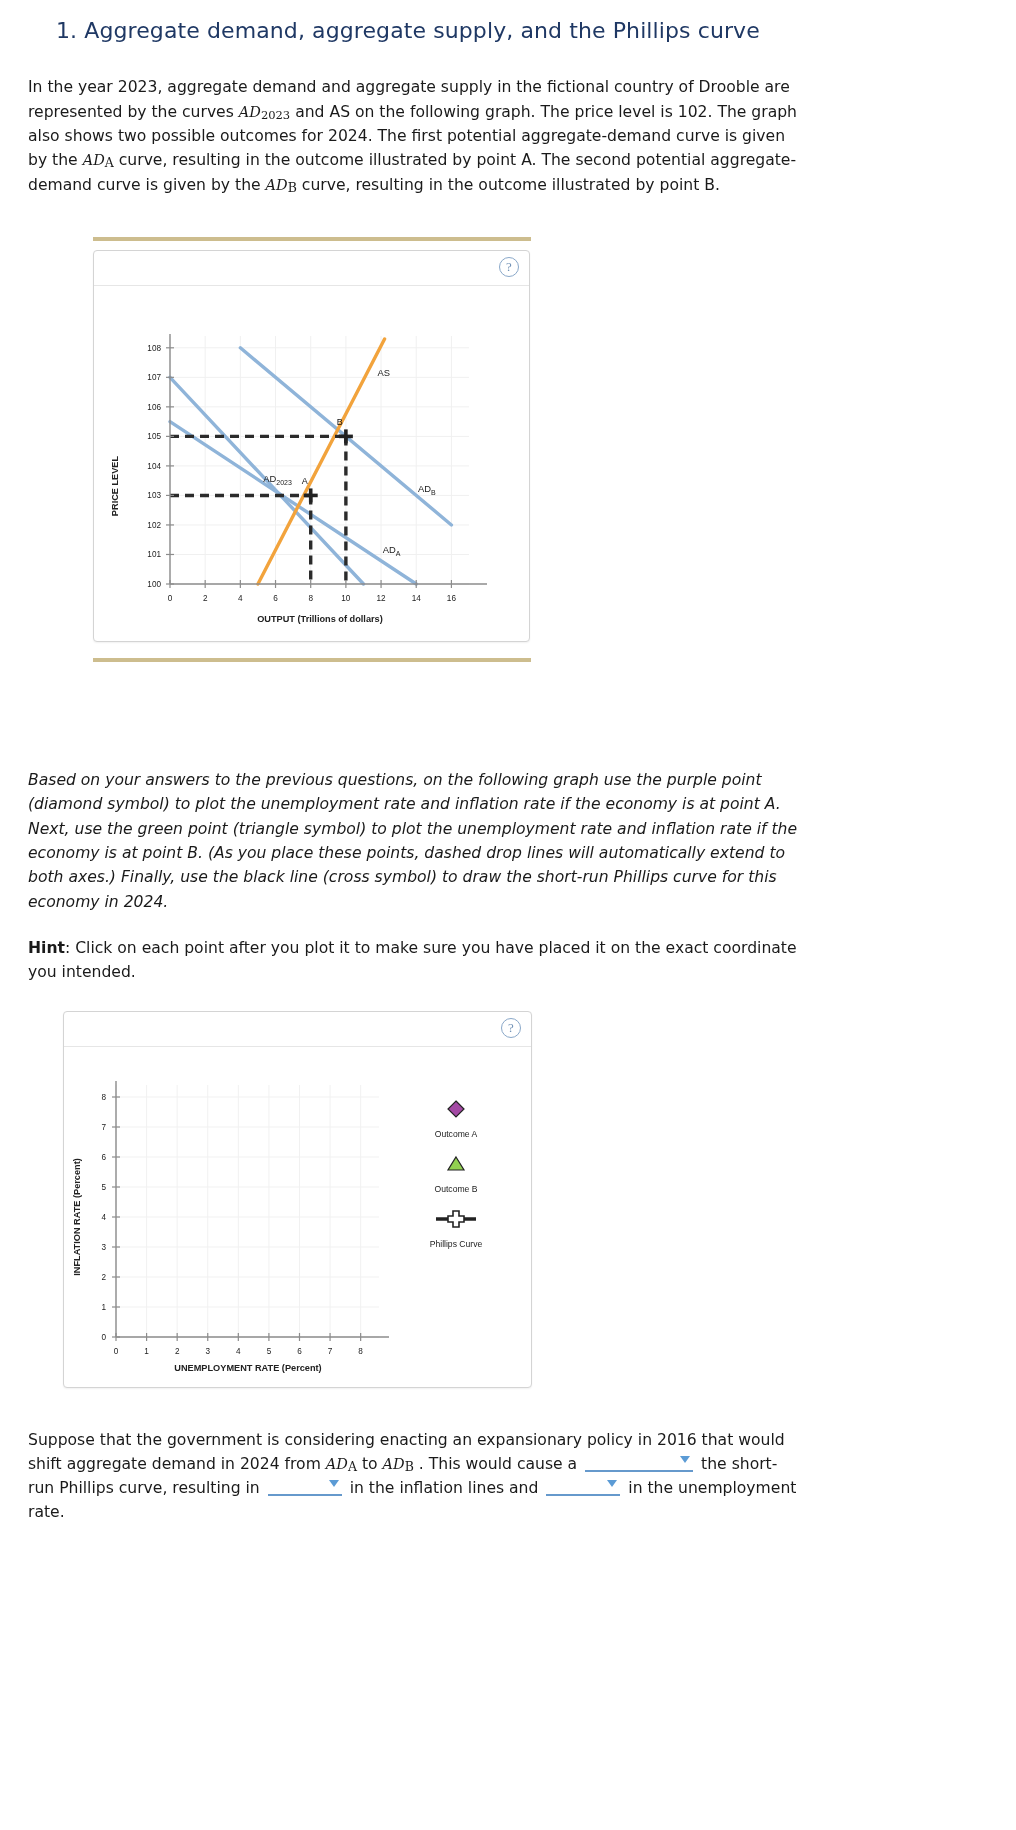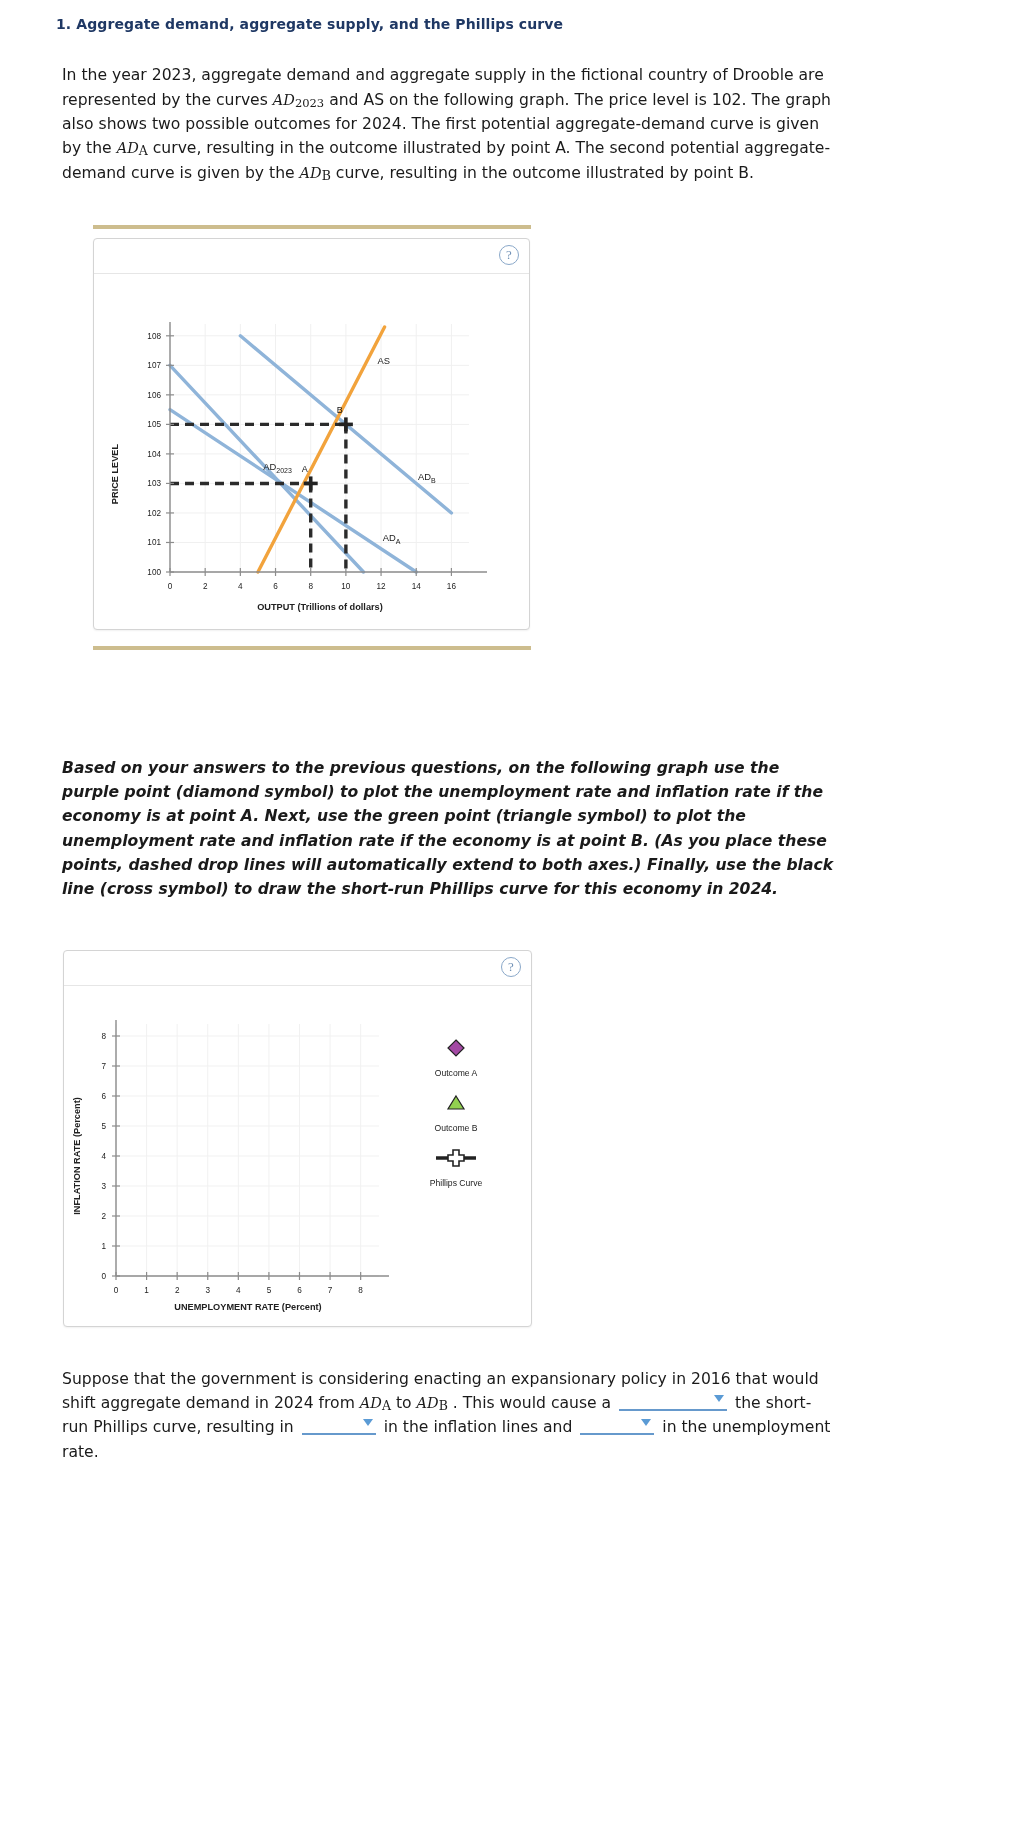--- a/index.html
+++ b/index.html
@@ -12,35 +12,35 @@
     font-family: "DejaVu Sans", sans-serif;
     color: #1a1a1a;
     font-size: 15.5px;
     line-height: 1.52;
   }
   .page { width: 1016px; position: relative; padding: 0; }
 
   
   .q-title {
     color: #1f3864;
-    font-size: 14px;
-    font-weight: bold;
+    font-size: 22px;
+    font-weight: normal;
     margin: 14px 0 0 56px;
     letter-spacing: .1px;
   }
 
   
   .para {
-    margin: 0 0 0 62px;
+    margin: 0 0 0 28px;
     width: 772px;
     font-size: 15.6px;
     line-height: 1.56;
   }
   .para.intro { margin-top: 28px; }
-  .ital { font-style: italic; font-weight: 700; }
+  .ital { font-style: italic; font-weight: 400; }
   .bold { font-weight: bold; }
 
   
   .mth {
     font-family: "DejaVu Serif", serif;
     font-style: italic;
     font-size: 14.5px;
     letter-spacing: 0;
   }
   .mth sub, .mth .sb {
@@ -261,20 +261,23 @@
 
   <div class="gap-b"></div>
 
 
   <div class="gap-a"></div>
 
   <p class="para ital">Based on your answers to the previous questions, on the following graph use the purple point (diamond symbol) to plot the unemployment rate and inflation rate if the economy is at point A. Next, use the green point (triangle symbol) to plot the unemployment rate and inflation rate if the economy is at point B. (As you place these points, dashed drop lines will automatically extend to both axes.) Finally, use the black line (cross symbol) to draw the short-run Phillips curve for this economy in 2024.</p>
 
   <div style="height:22px"></div>
 
+  <p class="para">
+    <span class="bold">Hint</span><span>: Click on each point after you plot it to make sure you have placed it on the exact coordinate you intended.</span>
+  </p>
 
   <div style="height:26px"></div>
 
   <div class="panel" style="width:469px; margin-left:63px;">
     <div class="panel-bar">
       <div class="help-icon">?</div>
     </div>
     <div class="panel-body">
       <svg width="467" height="340" viewBox="0 0 467 340">
 

